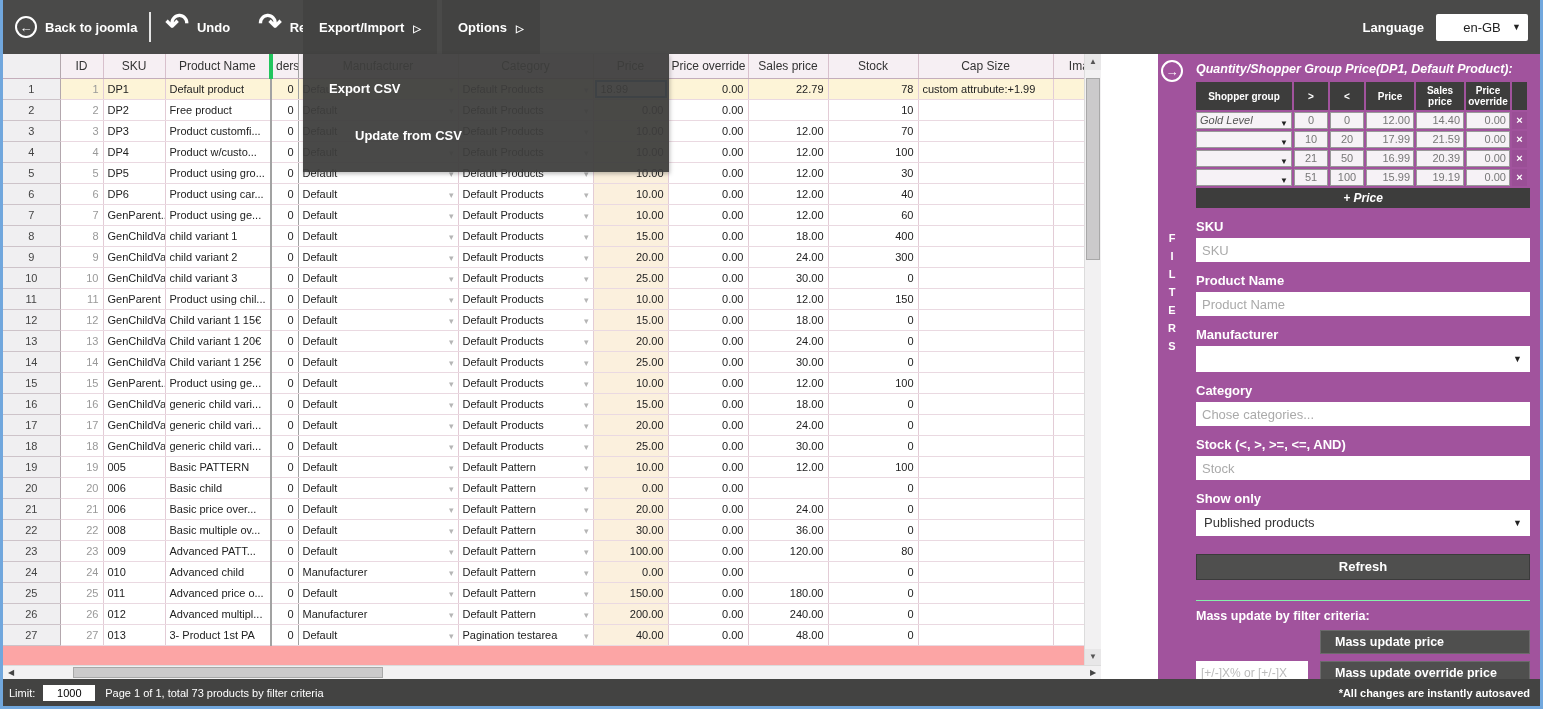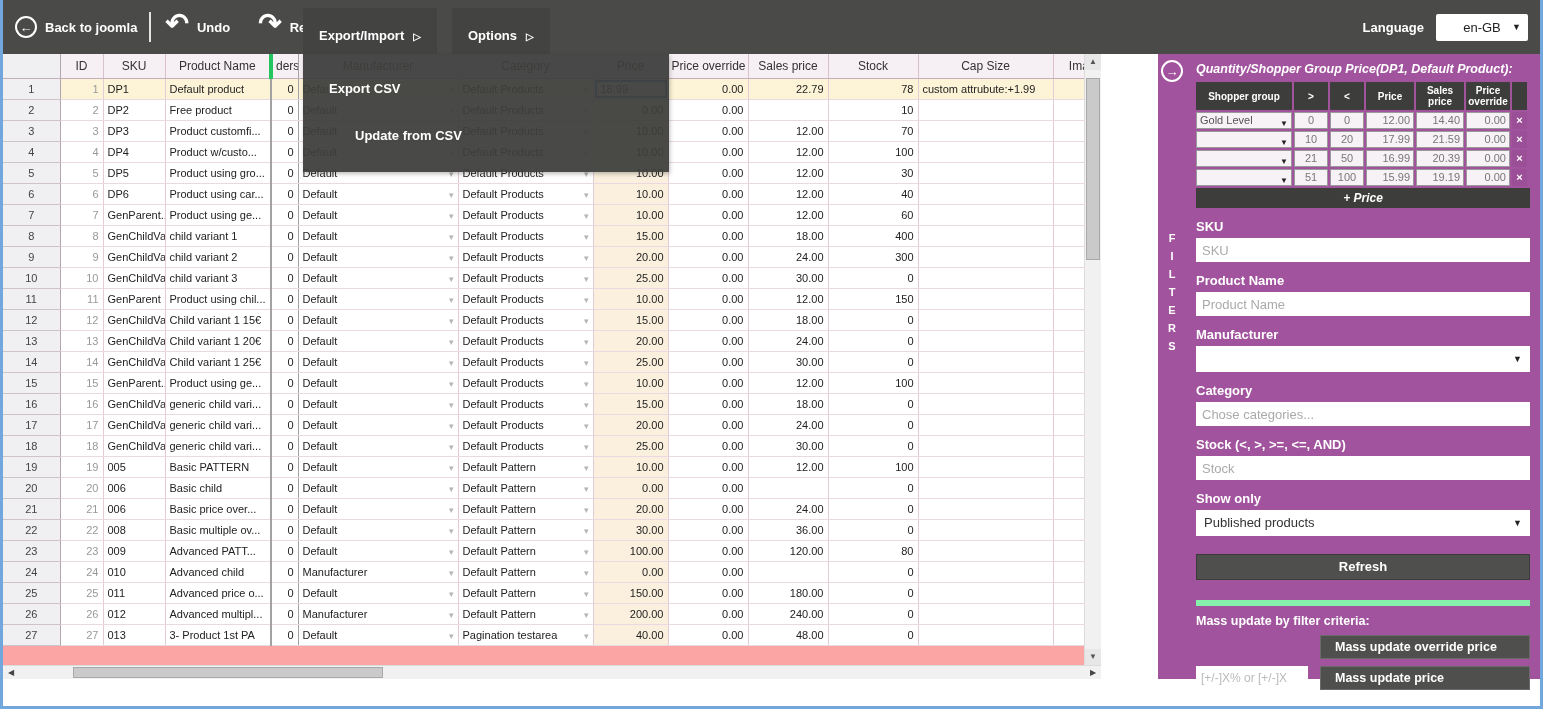--- a/index.html
+++ b/index.html
@@ -10,21 +10,21 @@
   
   .topbar{position:absolute;left:0;top:0;right:0;height:54px;background:#4a4a49;color:#fff;
           display:flex;align-items:center;}
   .tb-group{display:flex;align-items:center;gap:8px;cursor:pointer;}
   .tb-label{font-size:13px;font-weight:bold;color:#fff;white-space:nowrap;}
   .back-circle{width:22px;height:22px;border:2px solid #fff;border-radius:50%;display:flex;
                align-items:center;justify-content:center;font-size:13px;font-weight:bold;margin-left:12px;}
   .tb-divider{width:2px;height:30px;background:rgba(255,255,255,.85);margin:0 14px 0 12px;}
   .tb-arrowglyph{font-size:28px;font-weight:bold;line-height:20px;position:relative;top:-3px;}
   .undo-group{margin-right:28px;}
-  .menus{position:absolute;left:300px;top:8px;height:54px;display:flex;gap:15px;}
+  .menus{position:absolute;left:300px;top:0;height:54px;display:flex;gap:5px;}
   .menu-btn{background:#434342;height:54px;display:flex;align-items:center;padding:0 16px;
             font-size:13px;font-weight:bold;cursor:pointer;white-space:nowrap;}
   .menu-arrow{font-size:10px;margin-left:9px;position:relative;top:1px;}
   .lang{position:absolute;right:12px;top:0;height:54px;display:flex;align-items:center;gap:12px;}
   .lang-select{width:92px;height:27px;background:#fff;color:#222;border-radius:2px;position:relative;
                font-size:13px;display:flex;align-items:center;justify-content:center;cursor:pointer;}
   .lang-select .sel-arr{position:absolute;right:7px;font-size:9px;color:#222;}
   
   .dropdown{position:absolute;left:300px;top:54px;width:366px;background:rgba(62,62,61,0.94);
             z-index:60;padding:18px 0 20px 0;box-shadow:1px 2px 4px rgba(0,0,0,.25);}
@@ -80,36 +80,36 @@
                 margin:6px auto 0 auto;cursor:pointer;}
   .vtext{writing-mode:vertical-lr;text-orientation:upright;color:#fff;font-size:11px;font-weight:bold;
          letter-spacing:6px;margin:150px auto 0 auto;}
   .pcontent{flex:1;padding:6px 10px;color:#fff;}
   .qty-title{font-style:italic;font-weight:bold;font-size:12.5px;margin:2px 0 6px 0;white-space:nowrap;}
   .qgrid{display:grid;grid-template-columns:96px 34px 34px 48px 48px 44px 15px;gap:2px;}
   .qh{background:#3d3d3c;color:#fff;font-weight:bold;font-size:10px;text-align:center;
       line-height:11px;padding:3px 3px;min-height:26px;display:flex;align-items:center;justify-content:center;}
   .qcell{background:#f6f2f6;border:1px solid #999;height:17px;font-size:11px;color:#777;
          padding:0 3px;line-height:15px;overflow:hidden;white-space:nowrap;}
-  .qgroup{position:relative;color:#555;}
+  .qgroup{position:relative;color:#555;font-style:italic;}
   .qgroup .dd2{position:absolute;right:3px;top:3px;font-size:8px;color:#222;}
   .qnum{text-align:center;} .qprice{text-align:right;}
   .qx{background:#9a4f96;color:#fff;font-weight:bold;font-size:11px;text-align:center;
       height:17px;line-height:17px;cursor:pointer;}
   .price-add{background:#3d3d3c;color:#fff;font-weight:bold;font-size:12px;text-align:center;
              height:20px;line-height:20px;margin-top:2px;cursor:pointer;font-style:italic;}
   .flabel{color:#fff;font-weight:bold;font-size:13px;margin:11px 0 4px 0;}
   .finput{width:100%;height:24px;border:0;background:#fff;font-size:13px;padding:0 6px;color:#333;}
   .finput::placeholder{color:#aaa;}
   .fselect{height:26px;background:#fff;position:relative;font-size:13px;color:#333;
            line-height:26px;padding:0 8px;cursor:pointer;}
   .fselect .sel-arr{position:absolute;right:8px;top:0;font-size:9px;color:#222;}
   .refresh{margin-top:18px;height:26px;background:#4f4f4e;border:1px solid #3b3b3b;color:#fff;
            font-weight:bold;font-size:13px;text-align:center;line-height:24px;cursor:pointer;}
-  .mass{margin-top:20px;border-top:6px solid #86efac;padding-top:8px;}
+  .mass{margin-top:20px;border-top:1px solid #86efac;padding-top:8px;}
   .mass-title{font-weight:bold;font-size:12.5px;margin-bottom:7px;}
   .mass-row{display:flex;gap:12px;align-items:flex-end;}
   .mass-input{width:112px;height:24px;border:0;background:#fff;font-size:12px;padding:0 5px;color:#333;}
   .mass-input::placeholder{color:#bbb;}
   .mass-btns{display:flex;flex-direction:column;gap:7px;flex:1;}
   .mass-btn{height:24px;background:#4f4f4e;border:1px solid #6a6a6a;color:#fff;font-weight:bold;
             font-size:12.5px;line-height:22px;padding-left:14px;cursor:pointer;}
   
   .bottombar{position:absolute;left:0;right:0;bottom:0;height:27px;background:#434342;color:#fff;
              display:flex;align-items:center;font-size:11px;padding-left:6px;}
@@ -672,22 +672,28 @@
         <span>Published products</span>
         <span class="sel-arr">▼</span>
       </div>
       <div class="refresh">Refresh</div>
 
       <div class="mass">
         <div class="mass-title">Mass update by filter criteria:</div>
         <div class="mass-row">
           <input class="mass-input" placeholder="[+/-]X% or [+/-]X" style="">
           <div class="mass-btns">
+            <div class="mass-btn">Mass update price</div>
             <div class="mass-btn">Mass update override price</div>
-            <div class="mass-btn">Mass update price</div>
           </div>
         </div>
       </div>
     </div>
   </div>
 
+  <div class="bottombar">
+    <span>Limit:</span>
+    <input class="limit-input" value="1000" style="">
+    <span class="page-text">Page 1 of 1, total 73 products by filter criteria</span>
+    <span class="autosave">*All changes are instantly autosaved</span>
+  </div>
 
 </div>
 
 </body></html>

